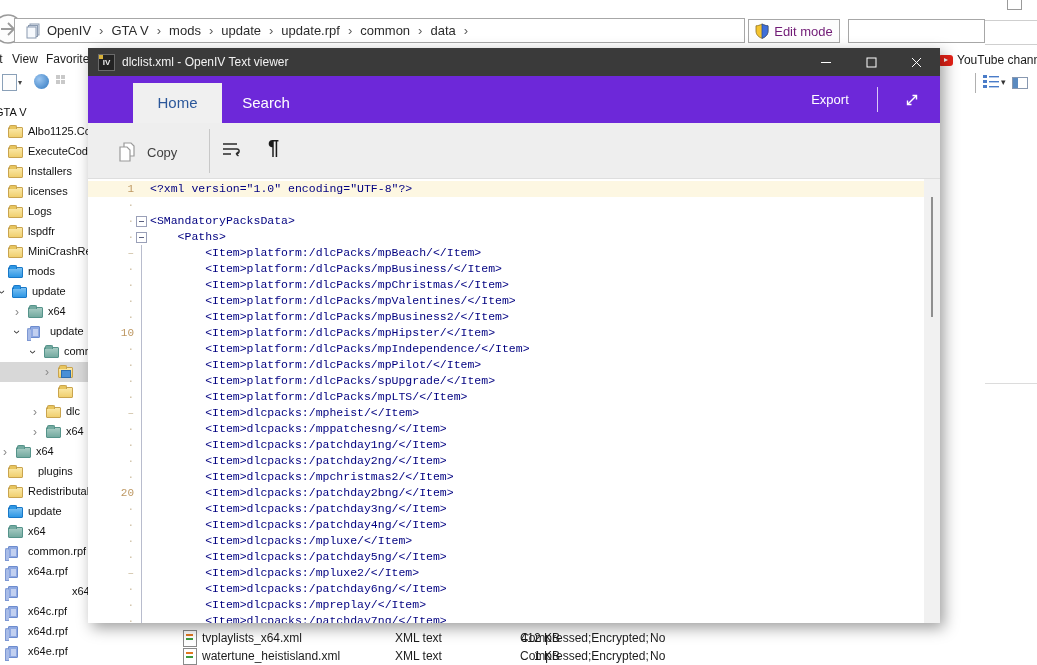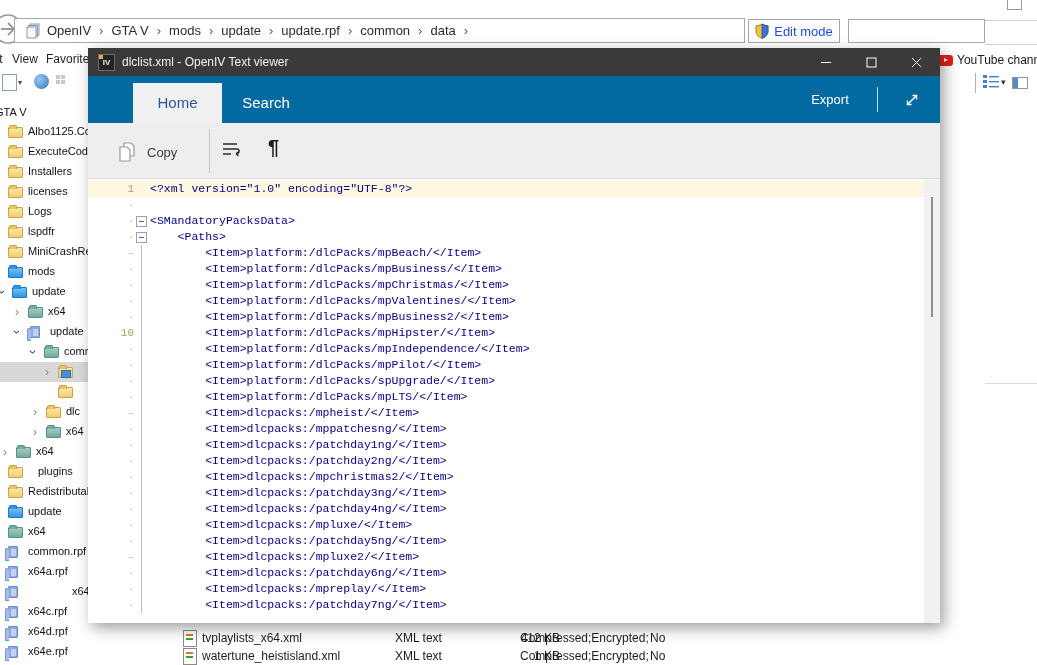--- a/index.html
+++ b/index.html
@@ -4,21 +4,21 @@
 <style>
   html,body{margin:0;padding:0;background:#fff;}
   body{width:1037px;height:665px;overflow:hidden;font-family:"Liberation Sans",sans-serif;position:relative;}
   .abs{position:absolute;}
   
   .nav-circle{left:-9px;top:12px;width:34px;height:34px;}
   .addr-box{left:14px;top:18px;width:731px;height:25px;border:1px solid #a7a7a7;background:#fff;display:flex;align-items:center;padding-left:10px;box-sizing:border-box;}
   .crumb{font-size:13px;color:#2b2b2b;margin:0 4px;cursor:default;white-space:nowrap;}
   .chev{font-size:13px;color:#5a5a5a;margin:0 4px;}
   .edit-btn{left:748px;top:19px;width:92px;height:24px;border:1px solid #a7a7a7;background:#fdfdfd;display:flex;align-items:center;justify-content:center;gap:5px;box-sizing:border-box;}
-  .edit-btn span{font-size:13px;color:#1d4ed8;}
+  .edit-btn span{font-size:13px;color:#701a75;}
   .box2{left:848px;top:19px;width:137px;height:24px;border:1px solid #a7a7a7;background:#fff;box-sizing:border-box;}
   .rline{background:#cfcfcf;height:1px;width:52px;left:985px;}
   .corner-sq{left:1007px;top:-5px;width:13px;height:13px;border:1px solid #9a9a9a;background:#fff;}
   
   .menu-item{top:52px;font-size:12px;color:#1f1f1f;}
   .mini-tb{top:70px;left:0;width:88px;height:26px;}
   .mtb-doc{left:2px;top:4px;width:13px;height:15px;border:1px solid #8aa0b8;background:#fdfdfd;}
   .mtb-caret{left:18px;top:8px;font-size:8px;color:#444;}
   .mtb-orb{left:34px;top:4px;width:15px;height:15px;border-radius:50%;background:radial-gradient(circle at 35% 35%,#9cc6f0,#2f77c0);}
   .mtb-grid{left:56px;top:5px;width:14px;height:14px;background:
@@ -53,21 +53,21 @@
   .fcell{position:absolute;top:2px;font-size:12px;color:#1c1c1c;white-space:nowrap;}
   .ficon{position:absolute;left:3px;top:1px;width:12px;height:15px;background:#fff;border:1px solid #8a8a8a;}
   .ficon::before{content:"";position:absolute;left:2px;top:3px;width:7px;height:2px;background:#e07820;box-shadow:0 4px 0 #3f9a3f;}
   
   .dialog{left:88px;top:48px;width:852px;height:575px;background:#fff;z-index:10;box-shadow:4px 5px 14px rgba(0,0,0,.38);}
   .titlebar{position:absolute;left:0;top:0;width:852px;height:28px;background:#3a3a3a;}
   .app-ic{position:absolute;left:10px;top:6px;width:15px;height:15px;background:#232323;border:1px solid #6a6a6a;color:#eee;font-size:8px;font-weight:bold;display:flex;align-items:center;justify-content:center;}
   .app-ic::after{content:"";position:absolute;left:0;top:0;width:4px;height:4px;background:#d8b23a;}
   .dtitle{position:absolute;left:34px;top:0;height:20px;line-height:28px;font-size:12px;color:#f2f2f2;white-space:nowrap;}
   .winbtn{position:absolute;top:0;width:28px;height:28px;display:flex;align-items:center;justify-content:center;}
-  .ribbon{position:absolute;left:0;top:28px;width:852px;height:51px;background:#0369a1;}
+  .ribbon{position:absolute;left:0;top:28px;width:852px;height:51px;background:#6d28d9;}
   .tab{position:absolute;top:7px;height:40px;line-height:40px;text-align:center;font-size:15px;}
   .tab.home{left:45px;width:89px;background:#f0f0f0;color:#2b579a;}
   .tab.search{left:134px;width:88px;color:#fff;}
   .export{position:absolute;left:712px;top:13px;width:60px;height:22px;line-height:22px;text-align:center;font-size:13px;color:#fff;}
   .rib-sep{position:absolute;left:789px;top:11px;width:1px;height:25px;background:rgba(255,255,255,.75);}
   .expand{position:absolute;left:815px;top:15px;width:18px;height:18px;}
   .rtoolbar{position:absolute;left:0;top:75px;width:852px;height:56px;background:#eeeeee;border-bottom:1px solid #dedede;box-sizing:border-box;}
   .copy-btn{position:absolute;left:30px;top:12px;width:80px;height:34px;display:flex;align-items:center;gap:10px;}
   .copy-lbl{font-size:13px;color:#404040;}
   .tb-sep{position:absolute;left:121px;top:6px;width:1px;height:44px;background:#c8c8c8;}
@@ -446,20 +446,25 @@
           <span class="ln dot">·</span>
           <span class="cont"></span>
           <span class="code">        &lt;Item&gt;dlcpacks:/patchday2ng/&lt;/Item&gt;</span>
         </div>
         <div class="cl">
           <span class="ln dot">·</span>
           <span class="cont"></span>
           <span class="code">        &lt;Item&gt;dlcpacks:/mpchristmas2/&lt;/Item&gt;</span>
         </div>
         <div class="cl">
+          <span class="ln">20</span>
+          <span class="cont"></span>
+          <span class="code">        &lt;Item&gt;dlcpacks:/patchday2bng/&lt;/Item&gt;</span>
+        </div>
+        <div class="cl">
           <span class="ln dot">·</span>
           <span class="cont"></span>
           <span class="code">        &lt;Item&gt;dlcpacks:/patchday3ng/&lt;/Item&gt;</span>
         </div>
         <div class="cl">
           <span class="ln dot">·</span>
           <span class="cont"></span>
           <span class="code">        &lt;Item&gt;dlcpacks:/patchday4ng/&lt;/Item&gt;</span>
         </div>
         <div class="cl">

